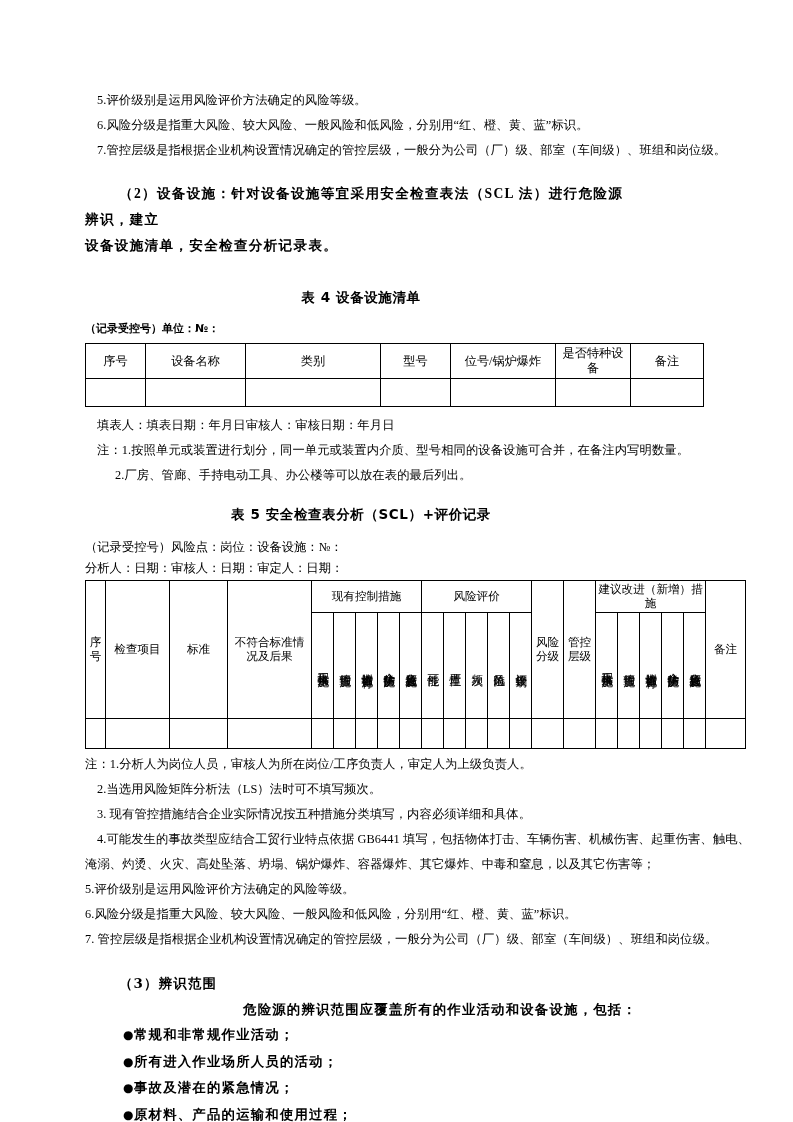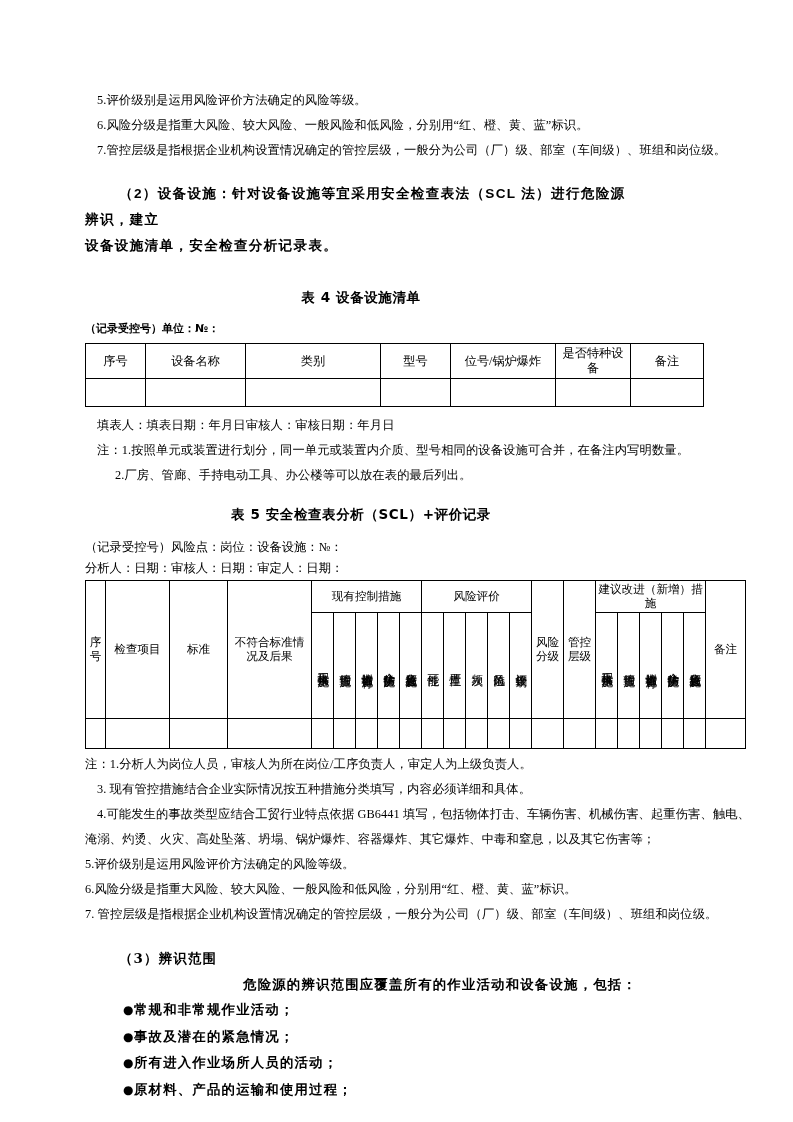--- a/index.html
+++ b/index.html
@@ -26,21 +26,21 @@
   .p-note {
     font-size: 12.3px;
     line-height: 25px;
     white-space: nowrap;
     letter-spacing: 0.1px;
   }
   .p-note.indent1 { padding-left: 12px; }
   .p-note.indent2 { padding-left: 30px; }
 
   .p-bold {
-    font-family: Liberation Sans, sans-serif;
+    font-family: Liberation Serif, serif;
     font-weight: bold;
     font-size: 13.6px;
     line-height: 26px;
     letter-spacing: 1.3px;
   }
   .p-bold.first { text-indent: 34px; }
 
   .spacer-lg { height: 30px; }
   .spacer-md { height: 18px; }
 
@@ -290,35 +290,36 @@
           <td></td>
           <td></td>
           <td></td>
           <td></td>
         </tr>
       </tbody>
     </table>
 
     <div style="height:3px"></div>
     <div class="p-note">注：1.分析人为岗位人员，审核人为所在岗位/工序负责人，审定人为上级负责人。</div>
+    <div class="p-note indent1">2.当选用风险矩阵分析法（LS）法时可不填写频次。</div>
     <div class="p-note indent1">3. 现有管控措施结合企业实际情况按五种措施分类填写，内容必须详细和具体。</div>
     <div class="p-note indent1">4.可能发生的事故类型应结合工贸行业特点依据 GB6441 填写，包括物体打击、车辆伤害、机械伤害、起重伤害、触电、</div>
     <div class="p-note">淹溺、灼烫、火灾、高处坠落、坍塌、锅炉爆炸、容器爆炸、其它爆炸、中毒和窒息，以及其它伤害等；</div>
     <div class="p-note">5.评价级别是运用风险评价方法确定的风险等级。</div>
     <div class="p-note">6.风险分级是指重大风险、较大风险、一般风险和低风险，分别用“红、橙、黄、蓝”标识。</div>
     <div class="p-note">7. 管控层级是指根据企业机构设置情况确定的管控层级，一般分为公司（厂）级、部室（车间级）、班组和岗位级。</div>
   </div>
 
   <div class="spacer-md"></div>
 
   <div>
     <div class="sec-head">（3）辨识范围</div>
     <div class="sec-lead">危险源的辨识范围应覆盖所有的作业活动和设备设施，包括：</div>
     <ul class="bullets">
       <li><span class="dot">●</span><span>常规和非常规作业活动；</span></li>
+      <li><span class="dot">●</span><span>所有进入作业场所人员的活动；</span></li>
       <li><span class="dot">●</span><span>事故及潜在的紧急情况；</span></li>
-      <li><span class="dot">●</span><span>所有进入作业场所人员的活动；</span></li>
       <li><span class="dot">●</span><span>原材料、产品的运输和使用过程；</span></li>
 
     </ul>
   </div>
 
 </div>
 
 </body></html>

